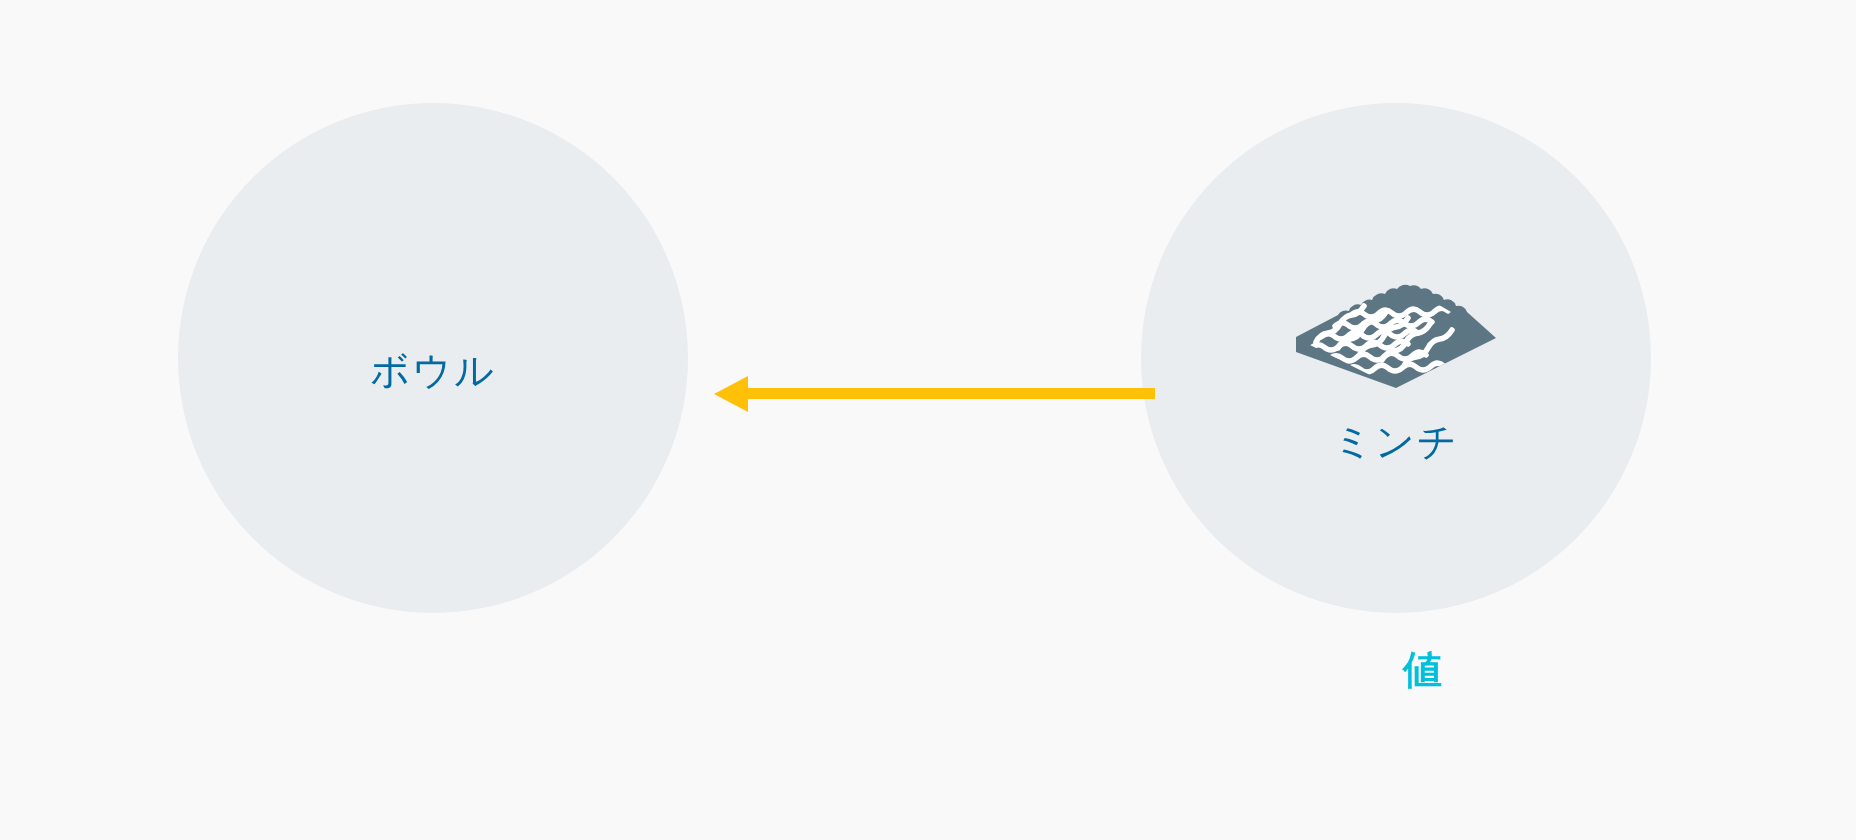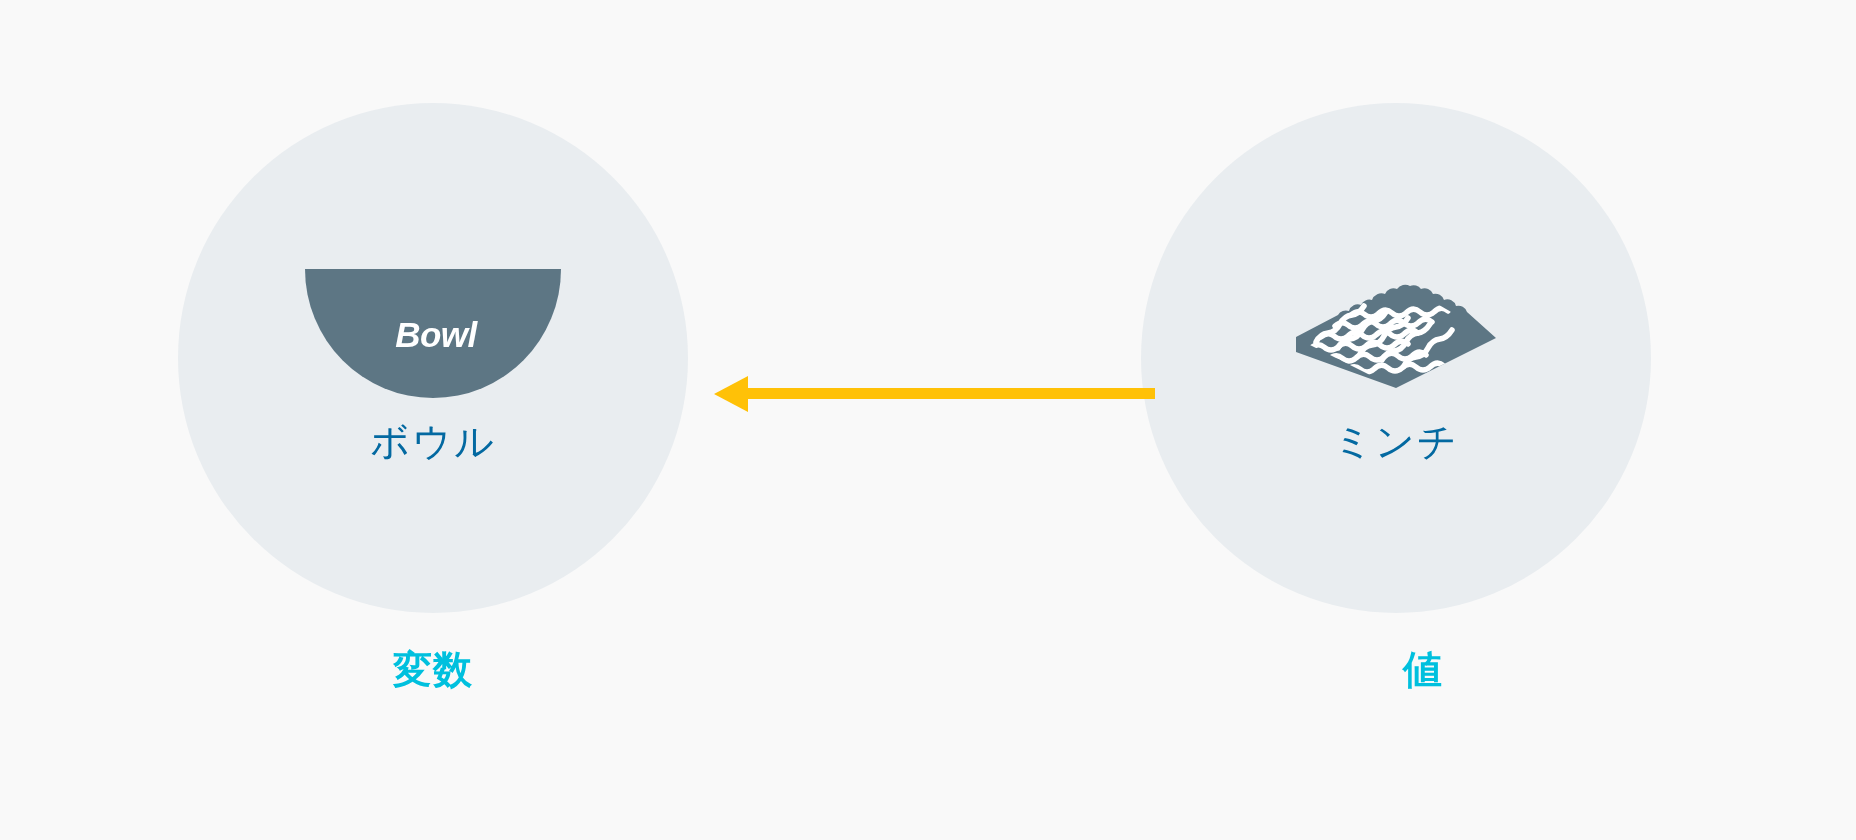--- a/index.html
+++ b/index.html
@@ -124,30 +124,25 @@
 </style>
 </head>
 <body>
 
 <div id="stage">
 
   <div class="node node-variable">
     <div class="node-disc"></div>
     <div class="node-inner">
 
-      <div class="bowl-icon">
-        <div class="bowl-body"></div>
-        <div class="bowl-word">Bowl</div>
-      </div>
 
       <div class="node-caption">ボウル</div>
     </div>
   </div>
 
-  <div class="role-label role-variable">変数</div>
 
   <div class="node node-value">
     <div class="node-disc"></div>
     <div class="node-inner">
 
       <div class="mince-icon">
         <svg viewBox="0 0 212 118" xmlns="http://www.w3.org/2000/svg">
           <defs>
             <clipPath id="slabClip">
               <path d="M106 6 L206 64 L106 114 L6 64 Z"></path>

